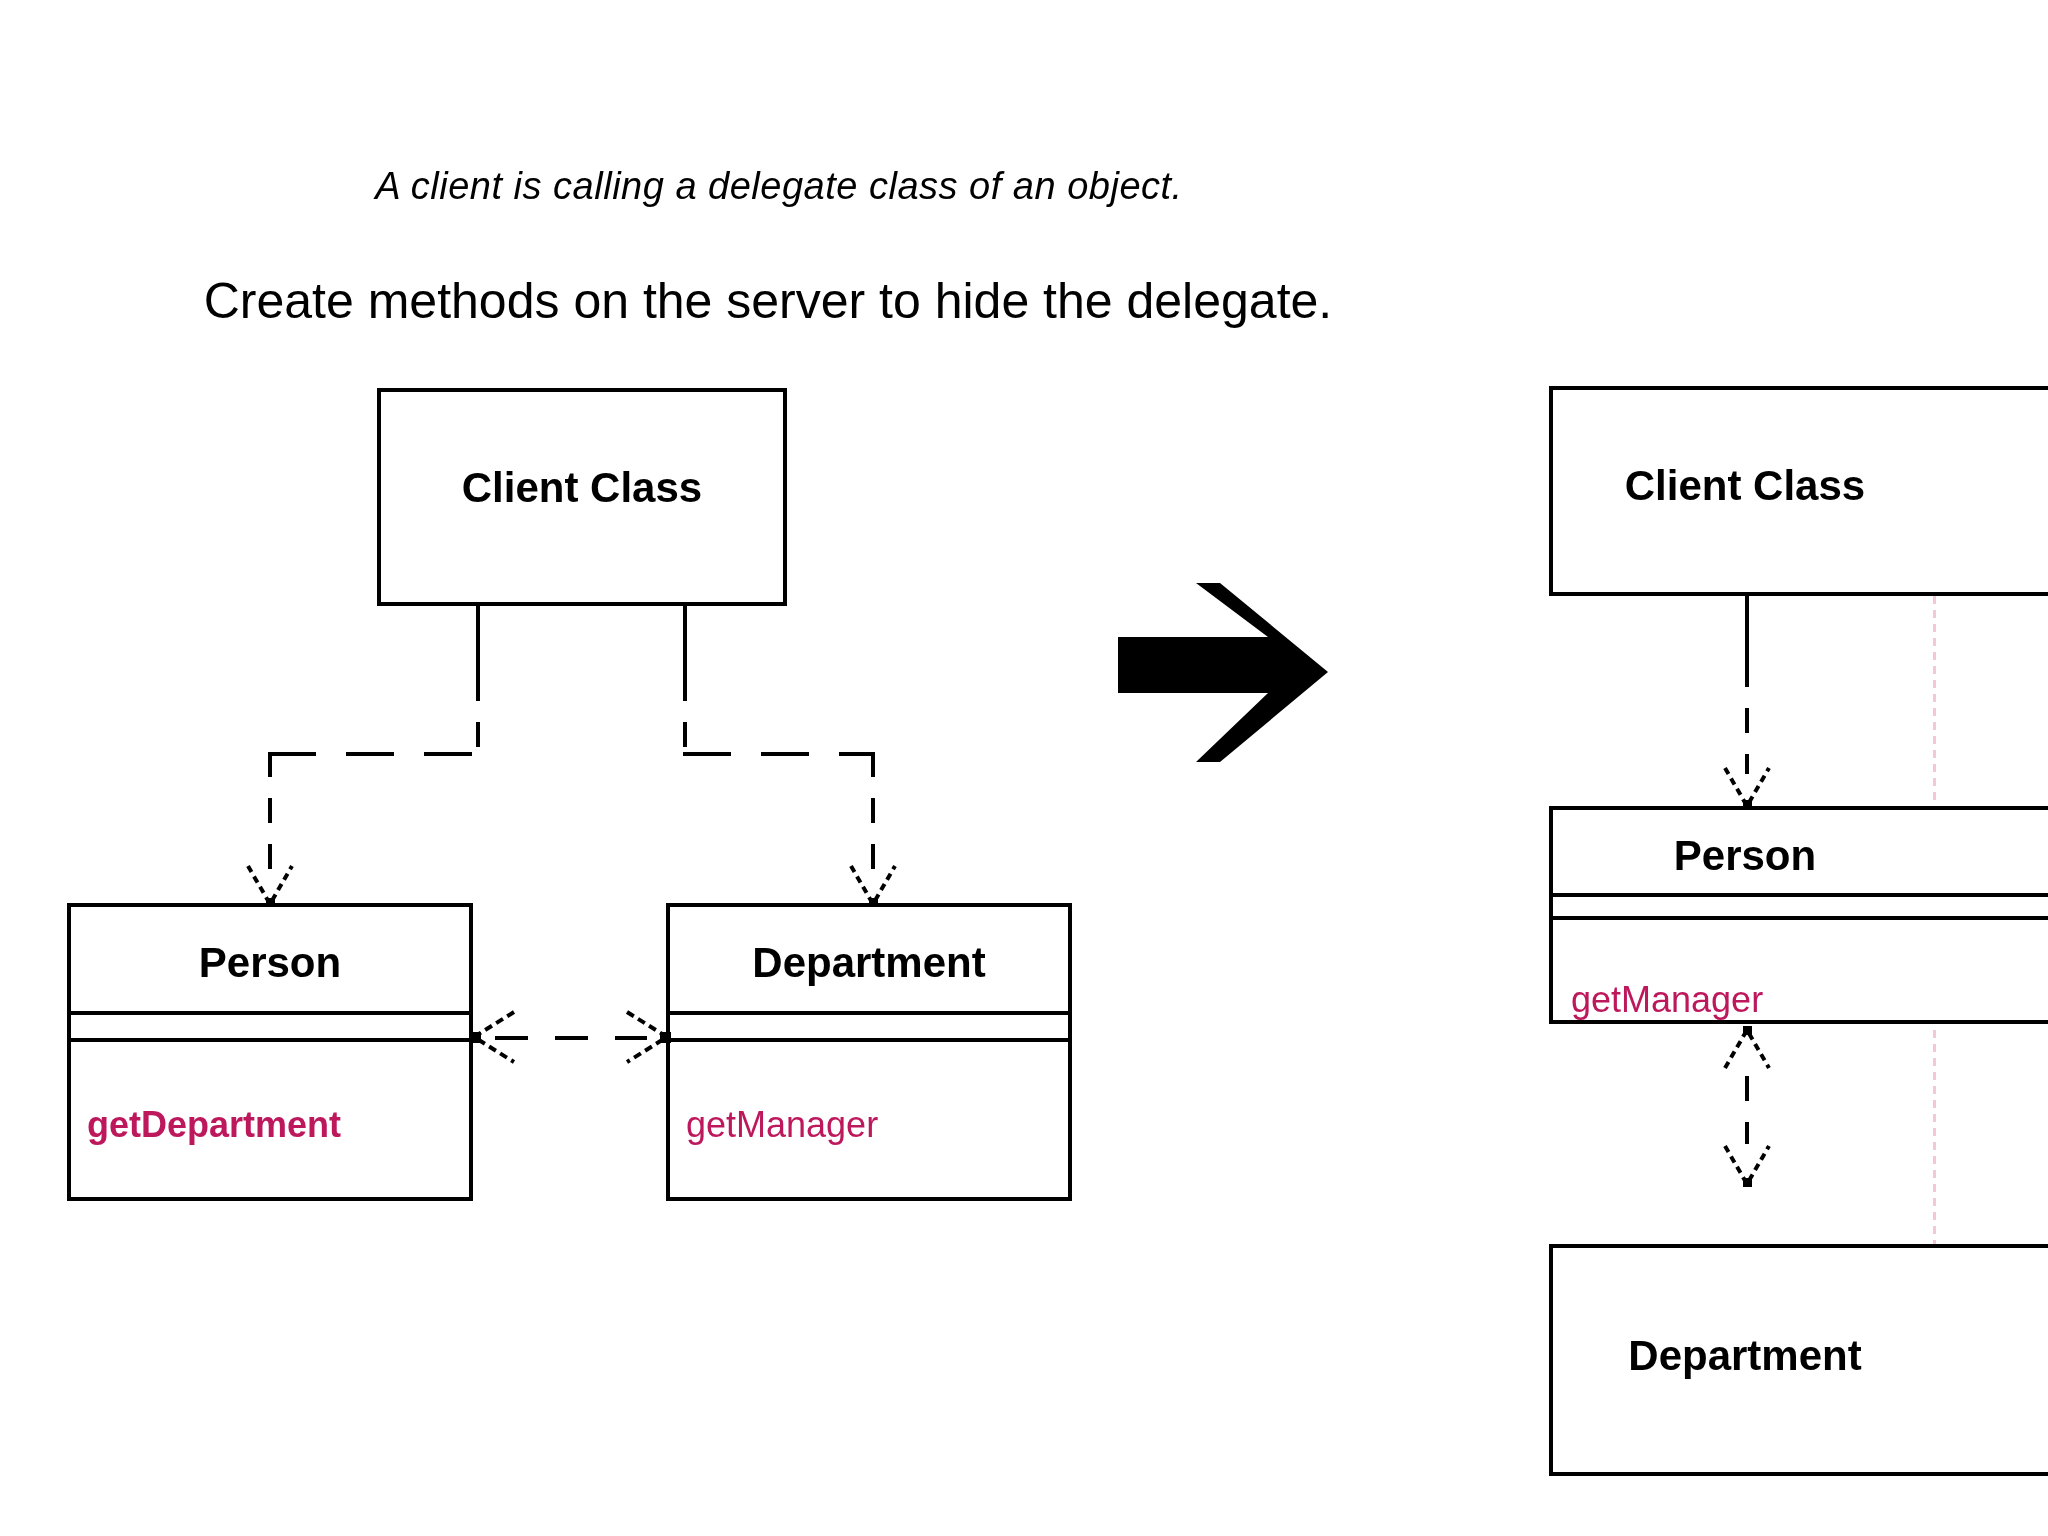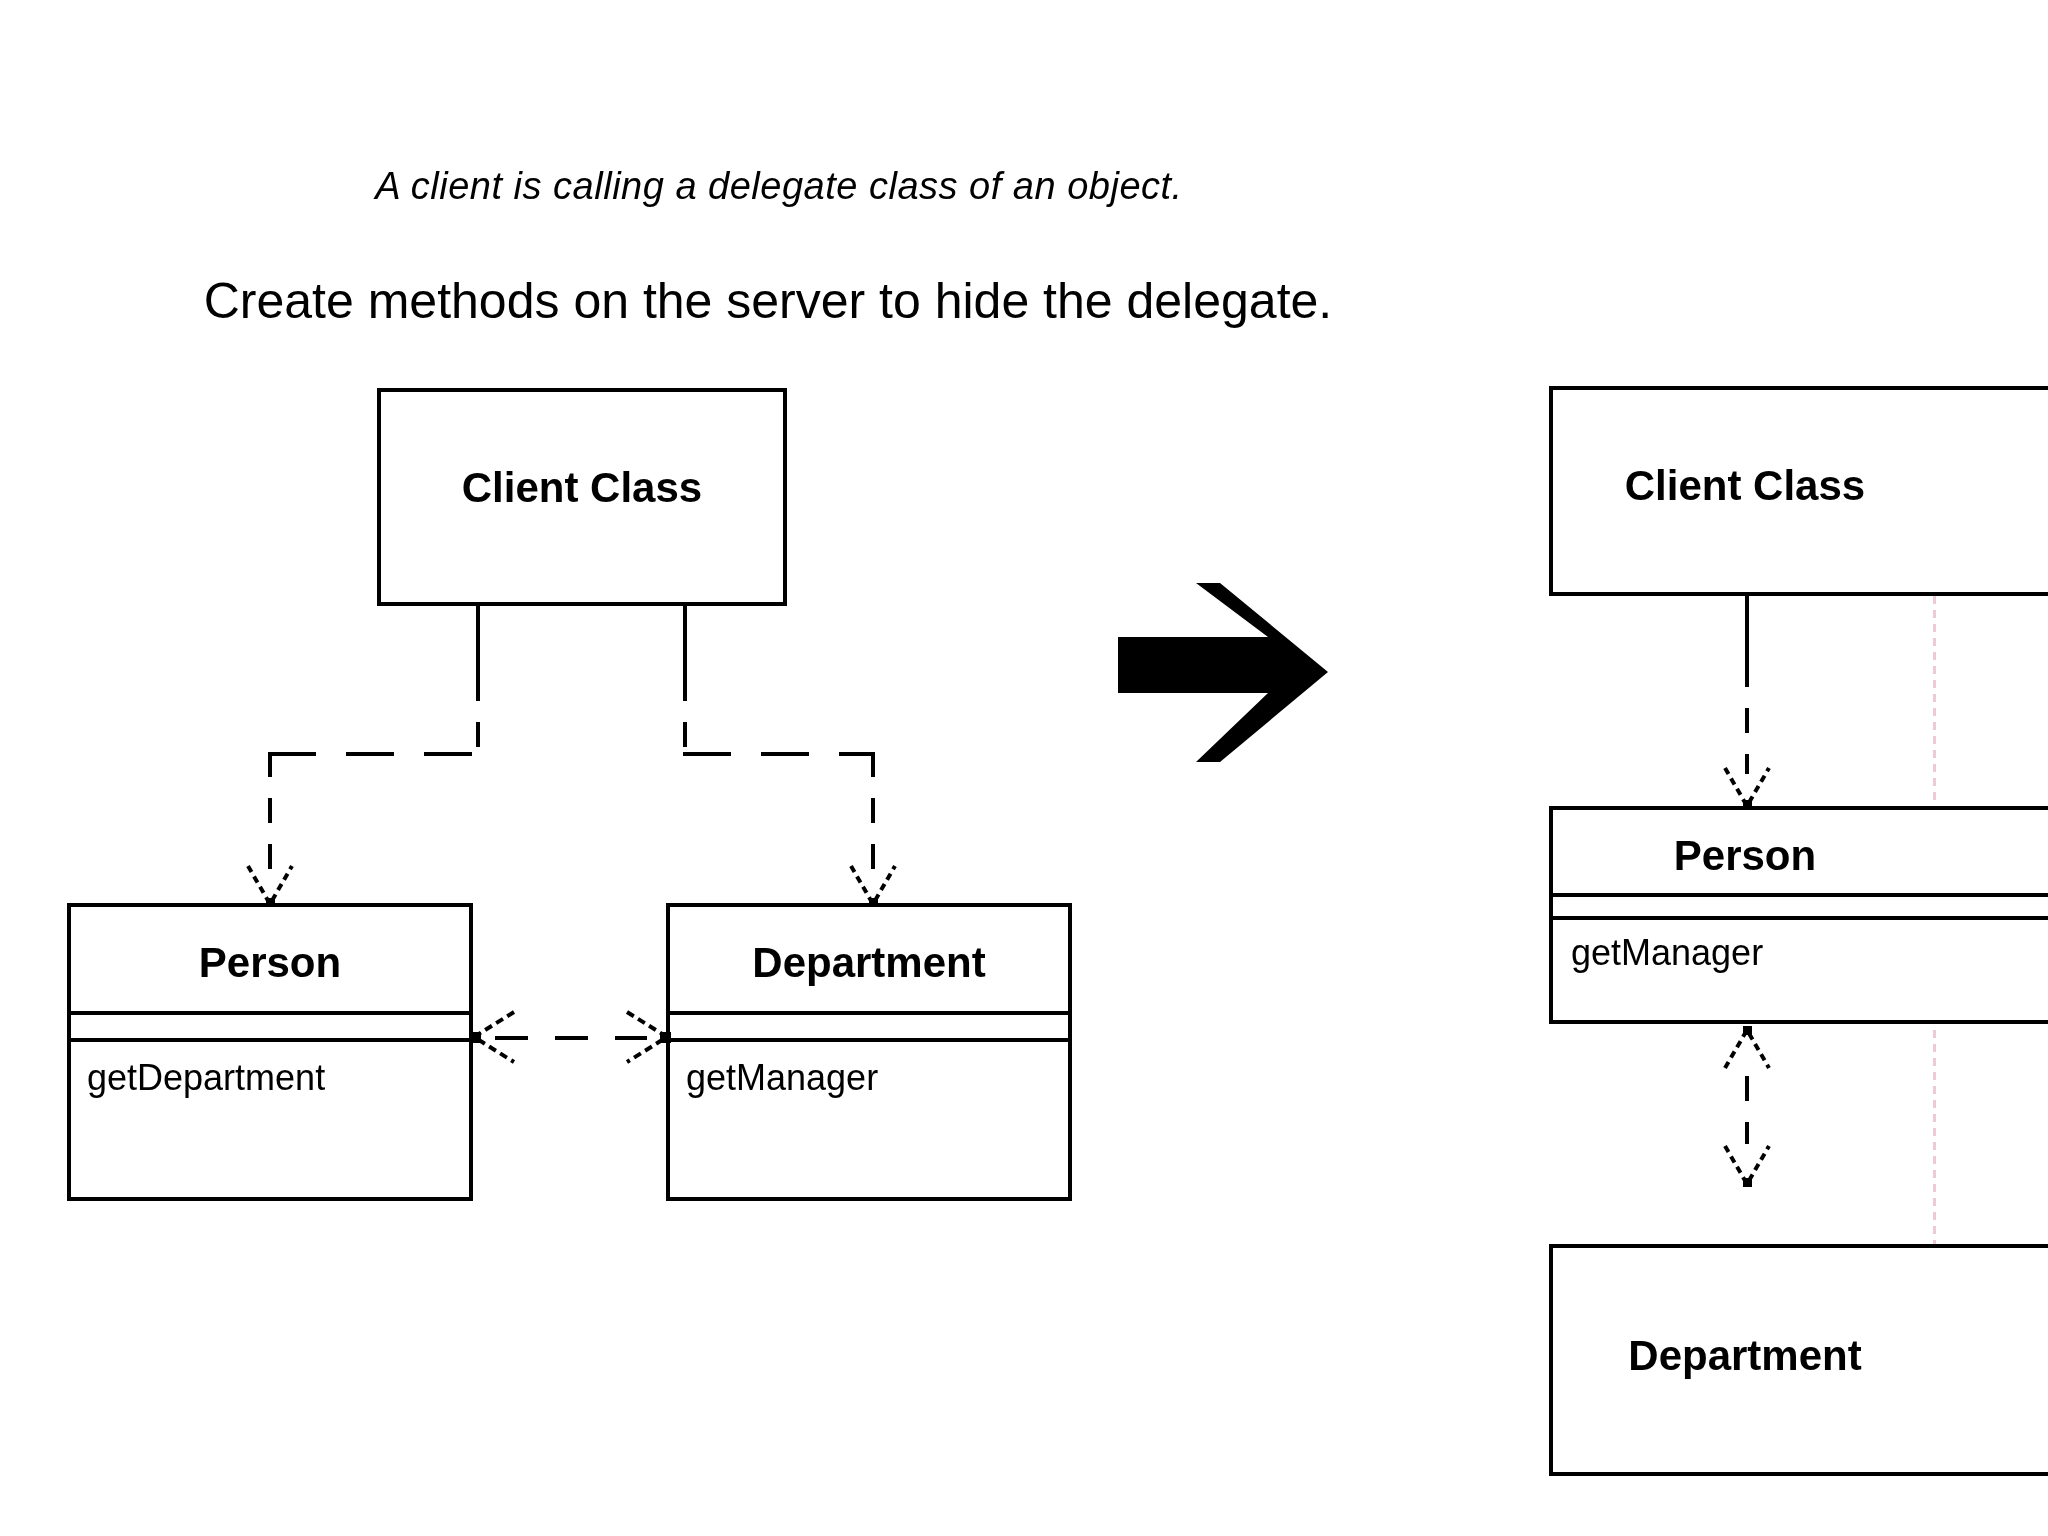--- a/index.html
+++ b/index.html
@@ -68,22 +68,23 @@
   .uml-sep {
     position: absolute;
     left: 0;
     width: 100%;
     height: 0;
     border-top: 4px solid #000000;
   }
   .uml-method {
     position: absolute;
     font-size: 36px;
-    color: #000000;
-    white-space: nowrap;
+    color: #be185d;
+    white-space: nowrap;
+    margin-top: 47px;
   }
 
   
   .vline-solid {
     position: absolute;
     width: 0;
     border-left: 4px solid #000000;
   }
   .vline-dash {
     position: absolute;
@@ -159,21 +160,21 @@
   <div class="vline-dash" style="left:871px; top:752px; height:138px;"></div>
   <svg class="arrowhead" style="left:843px; top:862px;" width="60" height="48">
     <path d="M 8 4 L 30 42 L 52 4" stroke="#000" stroke-width="4" fill="none" stroke-dasharray="7 5"></path>
     <rect x="26" y="36" width="9" height="9" fill="#000"></rect>
   </svg>
 
   <div class="uml-box" style="left:67px; top:903px; width:406px; height:298px;">
     <div class="uml-name" style="top:32px;">Person</div>
     <div class="uml-sep" style="top:104px;"></div>
     <div class="uml-sep" style="top:131px;"></div>
-    <div class="uml-method" style="left:16px; top:150px;">getDepartment</div>
+    <div class="uml-method" style="left:16px; top:150px;font-weight:bold;">getDepartment</div>
   </div>
 
   <div class="uml-box" style="left:666px; top:903px; width:406px; height:298px;">
     <div class="uml-name" style="top:32px;">Department</div>
     <div class="uml-sep" style="top:104px;"></div>
     <div class="uml-sep" style="top:131px;"></div>
     <div class="uml-method" style="left:16px; top:150px;">getManager</div>
   </div>
 
   <div class="hline-dash-short" style="left:495px; top:1036px; width:152px;"></div>

